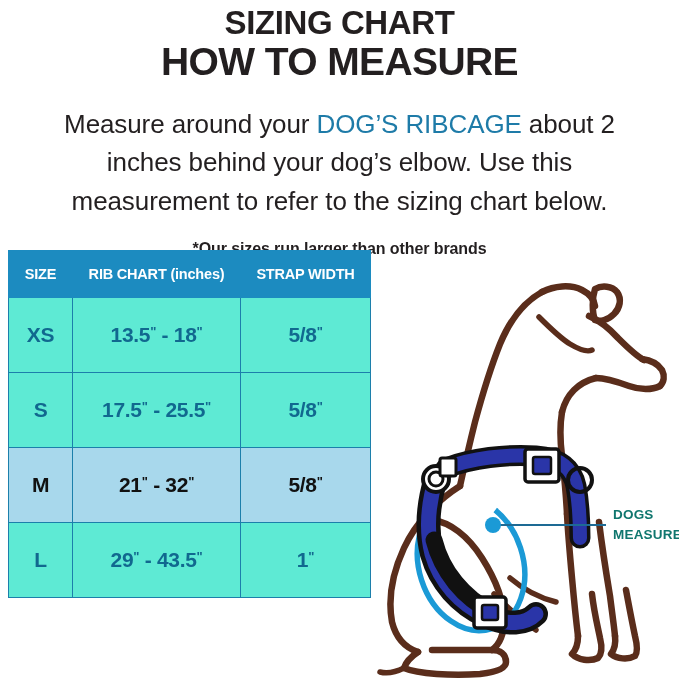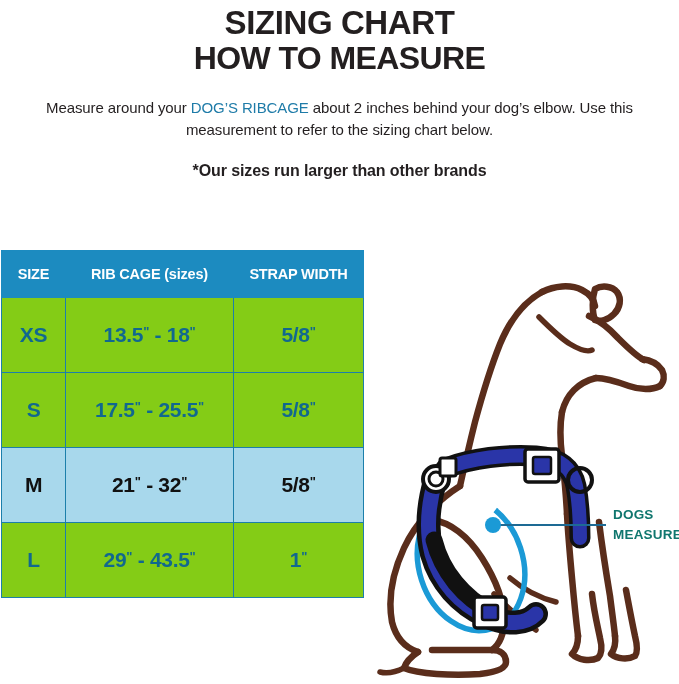--- a/index.html
+++ b/index.html
@@ -23,34 +23,34 @@
   }
   .title-line1 {
     font-size: 33px;
     font-weight: bold;
     letter-spacing: -0.4px;
     color: #231f20;
     line-height: 1.05;
     margin: 0;
   }
   .title-line2 {
-    font-size: 32px;
+    font-size: 39px;
     font-weight: bold;
     letter-spacing: -0.6px;
     color: #231f20;
     line-height: 1.05;
     margin: 0;
     margin-top: 1px;
   }
 
   .subtext {
     margin: 0 auto;
     margin-top: 22px;
     width: 600px;
-    font-size: 15px;
+    font-size: 26px;
     color: #231f20;
     line-height: 1.48;
     text-align: center;
     letter-spacing: -0.1px;
   }
   .subtext .hl {
     color: #1e7ba8;
     font-weight: normal;
   }
 
@@ -60,21 +60,21 @@
     font-size: 16px;
     font-weight: bold;
     color: #231f20;
     text-align: center;
     letter-spacing: -0.1px;
   }
 
   
   .size-table {
     position: absolute;
-    left: 1px;
+    left: 8px;
     top: 250px;
     width: 362px;
     border-collapse: collapse;
     table-layout: fixed;
   }
   .size-table td, .size-table th {
     border: 1.4px solid #1c7fab;
     text-align: center;
     vertical-align: middle;
     padding: 0;
@@ -86,21 +86,21 @@
     font-size: 14.5px;
     font-weight: bold;
     height: 47px;
     letter-spacing: -0.2px;
   }
   .size-table tbody td {
     height: 75px;
     font-size: 21px;
     font-weight: bold;
     color: #11688f;
-    background: #84cc16;
+    background: #5eead4;
     letter-spacing: -0.3px;
   }
   .size-table tbody tr.row-highlight td {
     background: #a8d8ec;
     color: #111111;
   }
   .col-size   { width: 64px; }
   .col-rib    { width: 168px; }
   .col-strap  { width: 130px; margin-top: 41px; }
   .size-table tbody td.cell-size { font-size: 21px; }
@@ -138,21 +138,21 @@
     <span>Measure around your </span><span class="hl">DOG’S RIBCAGE</span><span> about 2 inches behind your dog’s  elbow. Use this measurement to refer to the sizing chart below.</span>
   </div>
 
   <div class="footnote">*Our sizes run larger than other brands</div>
 </div>
 
 <table class="size-table">
   <thead>
     <tr>
       <th class="col-size">SIZE</th>
-      <th class="col-rib">RIB CAGE (sizes)</th>
+      <th class="col-rib">RIB CHART (inches)</th>
       <th class="col-strap">STRAP WIDTH</th>
     </tr>
   </thead>
   <tbody id="table-body">
       <tr>
         <td class="col-size cell-size">XS</td>
         <td class="col-rib">13.5<span class="inch">"</span> - 18<span class="inch">"</span></td>
         <td class="col-strap">5/8<span class="inch">"</span></td>
       </tr>
       <tr>

